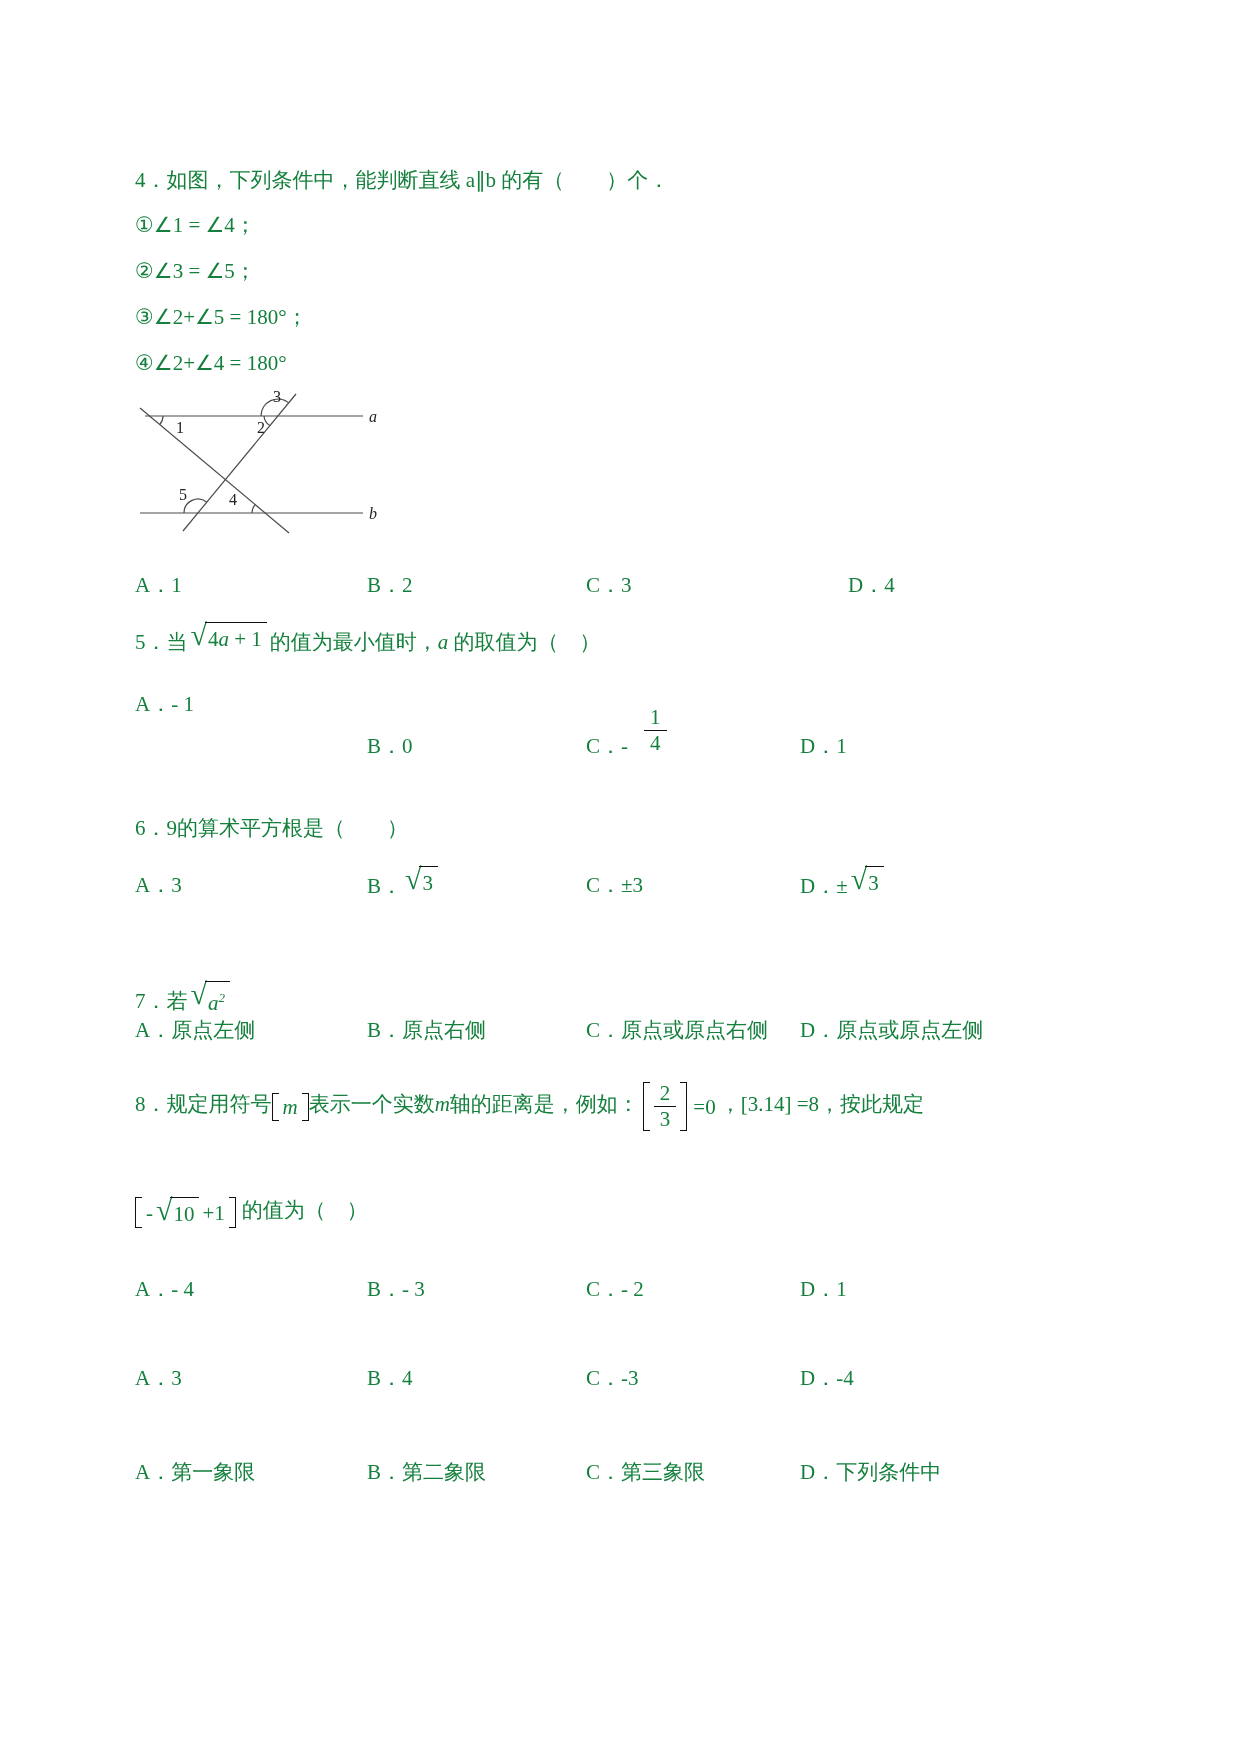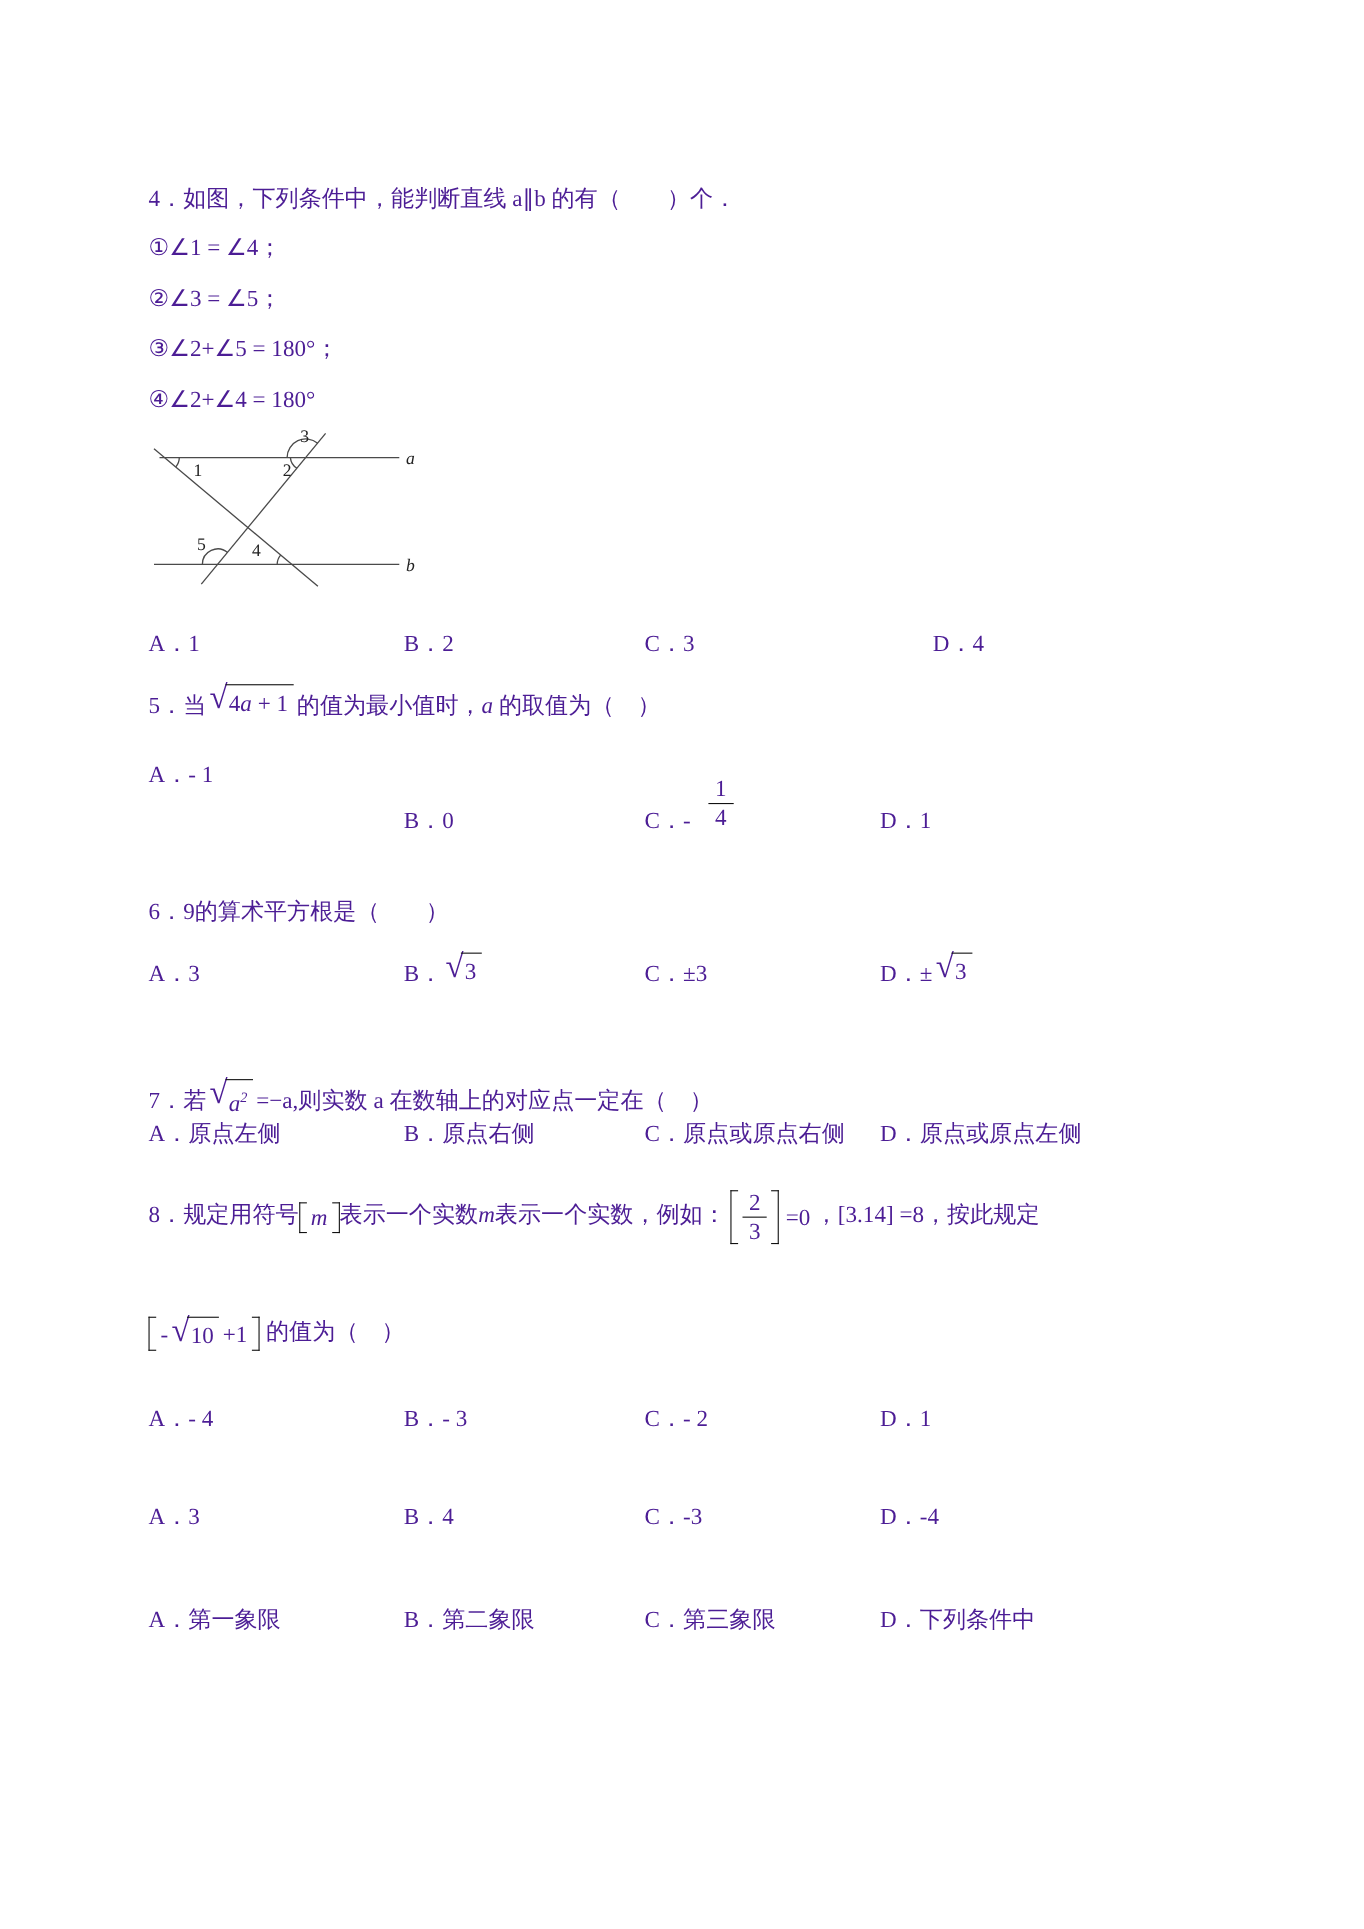--- a/index.html
+++ b/index.html
@@ -1,17 +1,17 @@
 <!DOCTYPE html>
 <html><head>
 <meta charset="utf-8">
 <style>
   html,body{margin:0;padding:0;background:#ffffff;}
   .page{position:relative;width:1240px;height:1754px;background:#ffffff;overflow:hidden;
-        font-family:"Liberation Serif","DejaVu Sans",serif;color:#4c1d95;}
+        font-family:"Liberation Serif","DejaVu Sans",serif;color:#15803d;}
   .line{position:absolute;font-size:21px;line-height:28px;white-space:nowrap;}
   .it{font-style:italic;}
   
   .sq{display:inline-flex;align-items:stretch;vertical-align:4px;margin:0 3px;}
   .sq .r{font-size:30px;line-height:26px;margin-right:-2px;align-self:flex-start;}
   .sq .b{border-top:1.6px solid #111;padding:2px 5px 0 3px;}
   .sup{font-size:13px;vertical-align:super;font-style:italic;}
   
   .frac{display:inline-flex;flex-direction:column;text-align:center;line-height:23px;font-size:21px;}
   .frac .fn{border-bottom:1.5px solid #111;padding:0 6px 1px;}
@@ -90,33 +90,33 @@
     <span>D．</span><span>±</span><span class="sq">
         <span class="r">√</span>
         <span class="b">3</span>
       </span>
   </div>
 
   <div class="line" style="left:135px;top:981px">
     <span>7．若</span><span class="sq">
         <span class="r">√</span>
         <span class="b"><span class="it">a</span><span class="sup">2</span></span>
-      </span><span>=−a,则实数 a 在数轴上的对应点一定在（　）</span>
+      </span>
   </div>
   <div class="line" style="left:135px;top:1016px">A．原点左侧</div>
   <div class="line" style="left:367px;top:1016px">B．原点右侧</div>
   <div class="line" style="left:586px;top:1016px">C．原点或原点右侧</div>
   <div class="line" style="left:800px;top:1016px">D．原点或原点左侧</div>
 
   <div class="line" style="left:135px;top:1080px">
     <span>8．规定用符号</span><span class="brk">
         <span class="bl"></span>
         <span class="it">m</span>
         <span class="br"></span>
-      </span><span>表示一个实数</span><span class="it">m</span><span>表示一个实数，例如：</span><span class="exblock">
+      </span><span>表示一个实数</span><span class="it">m</span><span>轴的距离是，例如：</span><span class="exblock">
         <span class="brk">
           <span class="bl"></span>
           <span class="frac">
             <span class="fn">2</span>
             <span class="fd">3</span>
           </span>
           <span class="br"></span>
         </span>
         <span>=0</span>
       </span><span>，[3.14] =8，按此规定</span>

